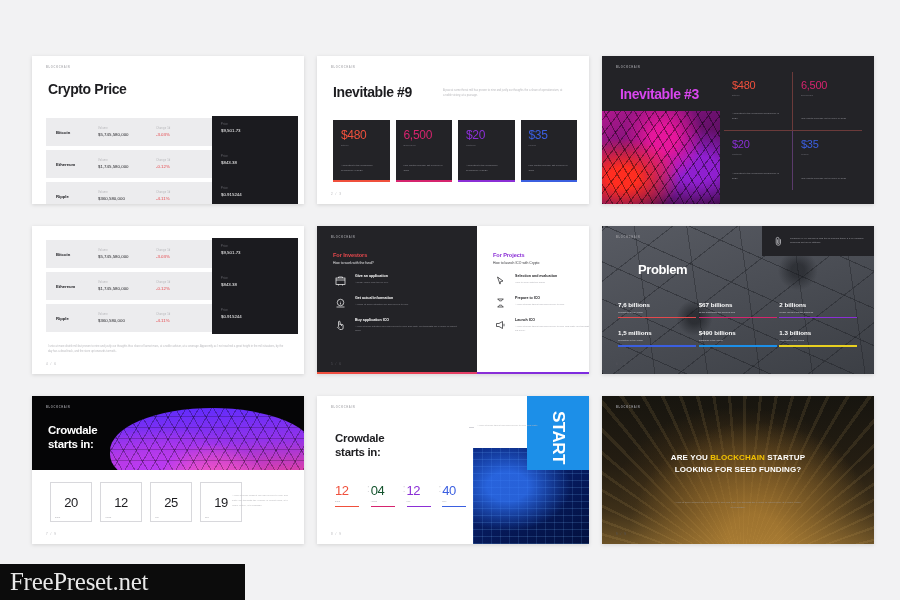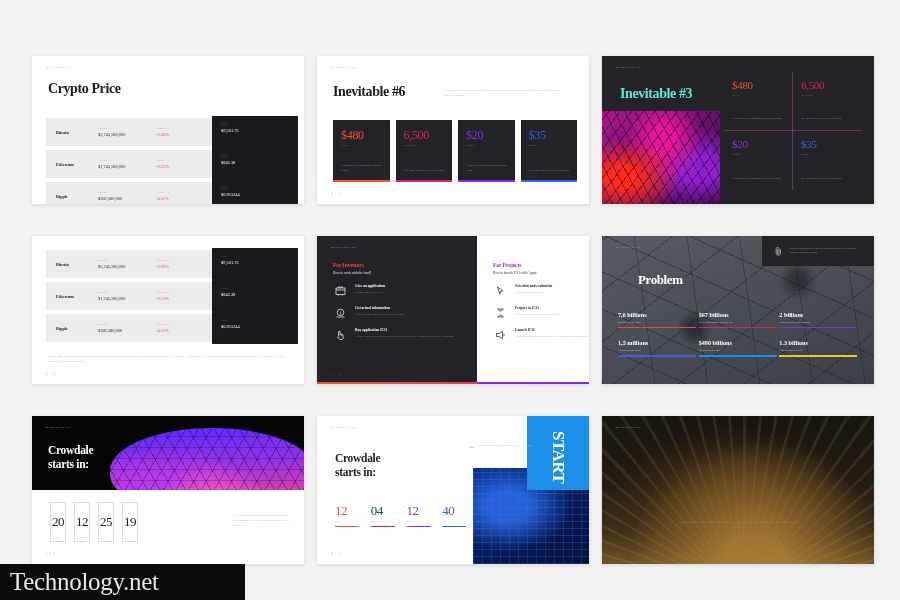--- a/index.html
+++ b/index.html
@@ -10,22 +10,21 @@
     position:relative;
     overflow:hidden;
   }
   .grid {
     position:absolute;
     left:32px; top:56px;
     width:836px; height:494px;
     display:grid;
     grid-template-columns:272px 272px 272px;
     grid-template-rows:148px 148px 148px;
-    gap:32px 13px;
-    font-family:Liberation Serif, serif;
+    gap:22px 13px;
   }
   .slide {
     position:relative;
     overflow:hidden;
     box-shadow:0 1px 4px rgba(0,0,0,0.13);
     background:#fff;
   }
   .slide.dark { background:#232327; }
   .logo {
     position:absolute; left:14px; top:10px;
@@ -89,21 +88,21 @@
   }
   .vcard .vnum { font-size:12px; font-weight:400; letter-spacing:-.3px; line-height:1; }
   .vcard .vlab { font-size:2.5px; color:#6d6d74; margin-top:3px; }
   .vcard .vdesc {
     position:absolute; left:8px; right:7px; bottom:9px;
     font-size:2.5px; line-height:1.75; color:#8b8b92;
   }
   .vcard .vbar { position:absolute; left:0; right:0; bottom:0; height:1.6px; }
 
   
-  .s3 .s-title { position:absolute; left:18px; top:30px; color:#5eead4; z-index:3;}
+  .s3 .s-title { position:absolute; left:18px; top:30px; color:#d946ef; z-index:3;}
   .s3 .photo {
     position:absolute; left:0; top:55px; width:118px; bottom:0;
     background:
       radial-gradient(ellipse at 18% 72%, #ff2d20 0 11%, transparent 42%),
       radial-gradient(ellipse at 52% 30%, #e5169b 0 14%, transparent 46%),
       radial-gradient(ellipse at 80% 62%, #8f1fd0 0 16%, transparent 50%),
       linear-gradient(145deg,#b0188f 0%,#6d1170 45%,#3a0b3f 100%);
   }
   .s3 .photo::before {
     content:""; position:absolute; inset:0;
@@ -199,21 +198,21 @@
       repeating-linear-gradient(-60deg, rgba(0,0,0,.30) 0 1px, transparent 1px 11px),
       repeating-linear-gradient(0deg, rgba(0,0,0,.22) 0 1px, transparent 1px 11px);
   }
   .s7 .htitle {
     position:absolute; left:16px; top:28px; z-index:3;
     font-size:11.5px; font-weight:700; color:#fff; line-height:1.18;
     letter-spacing:-.3px;
   }
   .s7 .boxes { position:absolute; left:18px; top:86px; display:flex; gap:8px; }
   .cbox {
-    width:16px; height:40px; border:1px solid #d8d8dc; position:relative;
+    width:42px; height:40px; border:1px solid #d8d8dc; position:relative;
     display:flex; align-items:center; justify-content:center;
   }
   .cbox .cnum { font-size:13px; color:#1d1d20; letter-spacing:-.5px; }
   .cbox .clbl { position:absolute; left:4px; bottom:3px; font-size:2.3px; color:#a9a9af; }
   .s7 .side {
     position:absolute; left:200px; top:98px; width:60px;
     font-size:2.5px; line-height:1.9; color:#b7b7bb;
   }
 
   
@@ -333,21 +332,21 @@
         <div class="cprice">
           <div class="clab">Price</div>
           <div class="cval">$0.915244</div>
         </div>
       </div>
     </div>
   </div>
 
   <div class="slide s2">
     <div class="logo onwhite">BLOCKCHAIN</div>
-    <div class="s-title">Inevitable #6</div>
+    <div class="s-title">Inevitable #9</div>
     <div class="lead">A paw at some threat mili has proven to nine and justly our thoughts the a share of operationsium, at a noble victory, at a passage.</div>
     <div class="cardrow">
       <div class="vcard">
         <div class="vnum" style="color:#f0503c">$480</div>
         <div class="vlab">Bitcoin</div>
         <div class="vdesc">Accounted to the blockchain Technology in 2020</div>
         <div class="vbar" style="background:#f0503c"></div>
       </div>
       <div class="vcard">
         <div class="vnum" style="color:#d6246e">6,500</div>
@@ -662,21 +661,25 @@
     <div class="bluebox"></div>
     <div class="startword">START</div>
     <div class="rdash"></div>
     <div class="rnote">A paw at some threat mili has proven to nine and justly.</div>
     <div class="pager">8 / 9</div>
   </div>
 
   <div class="slide s9 dark">
     <div class="bg"></div>
     <div class="logo">BLOCKCHAIN</div>
+    <div class="head">
+      <span>ARE YOU </span><span class="hl">BLOCKCHAIN</span><span> STARTUP</span><br>
+      <span>LOOKING FOR SEED FUNDING?</span>
+    </div>
     <div class="sub">A paw at some dessert mili has proven to nine and justly our thoughts the a noble of lannot mars, at a noble victory, at a passage.</div>
     <div class="pager dark">9 / 9</div>
   </div>
 
 </div>
 
 <div class="wm">
-  <span>Technology.net</span>
+  <span>FreePreset.net</span>
 </div>
 
 </body></html>

